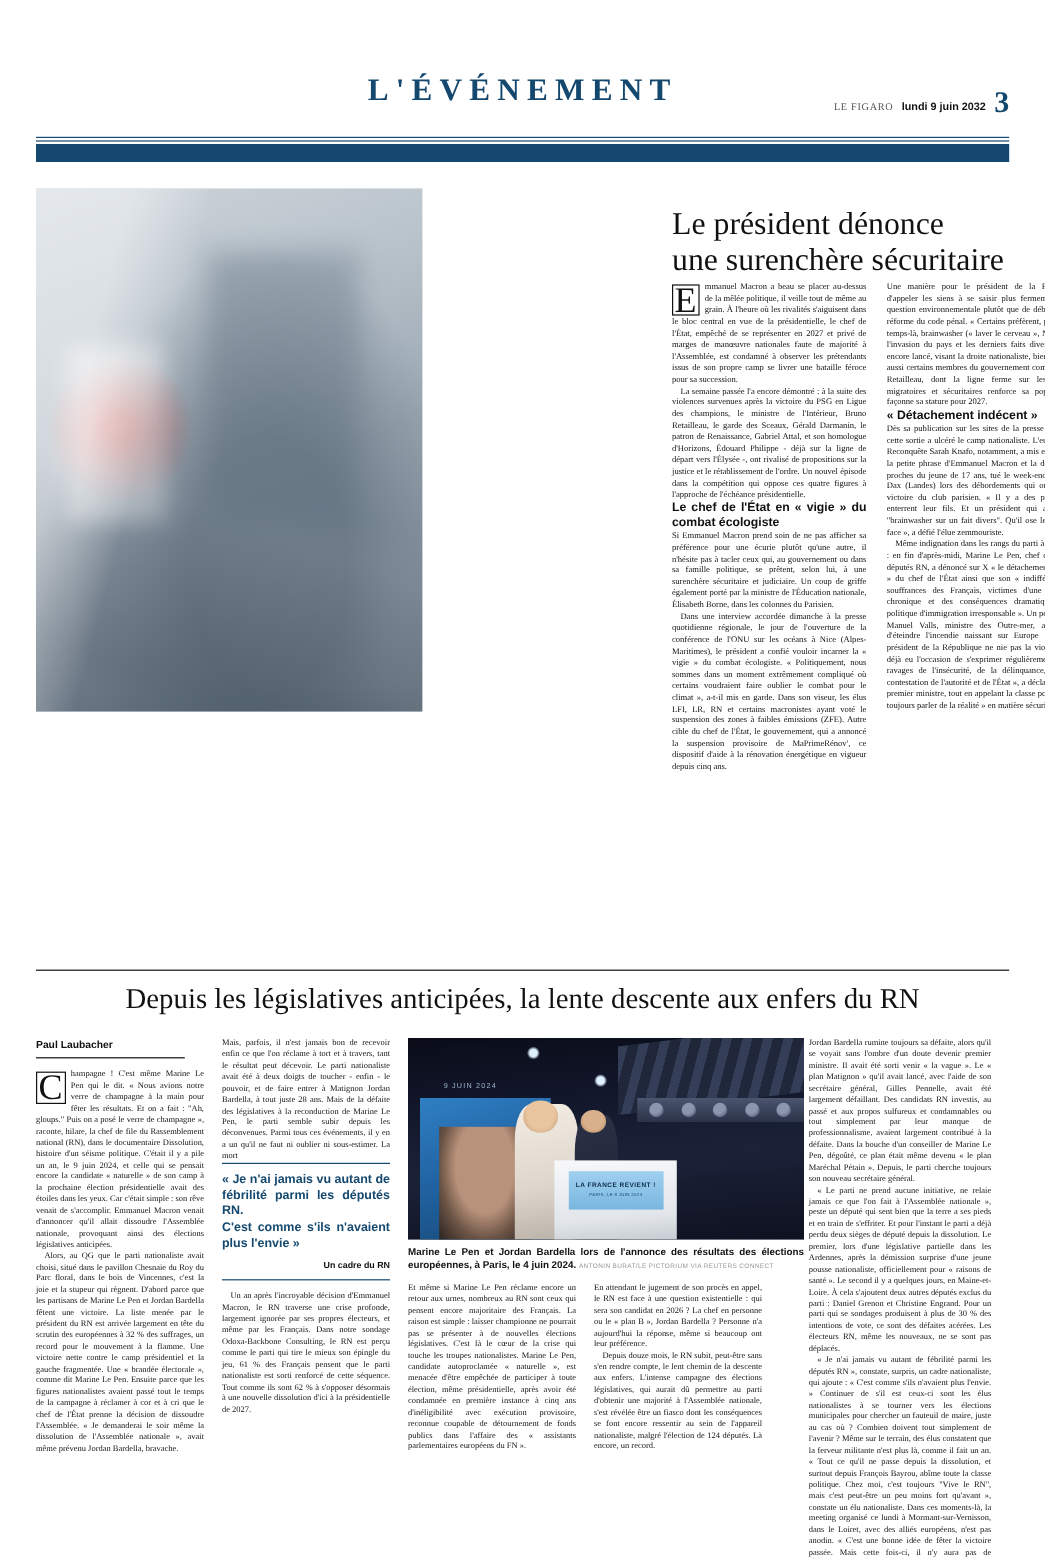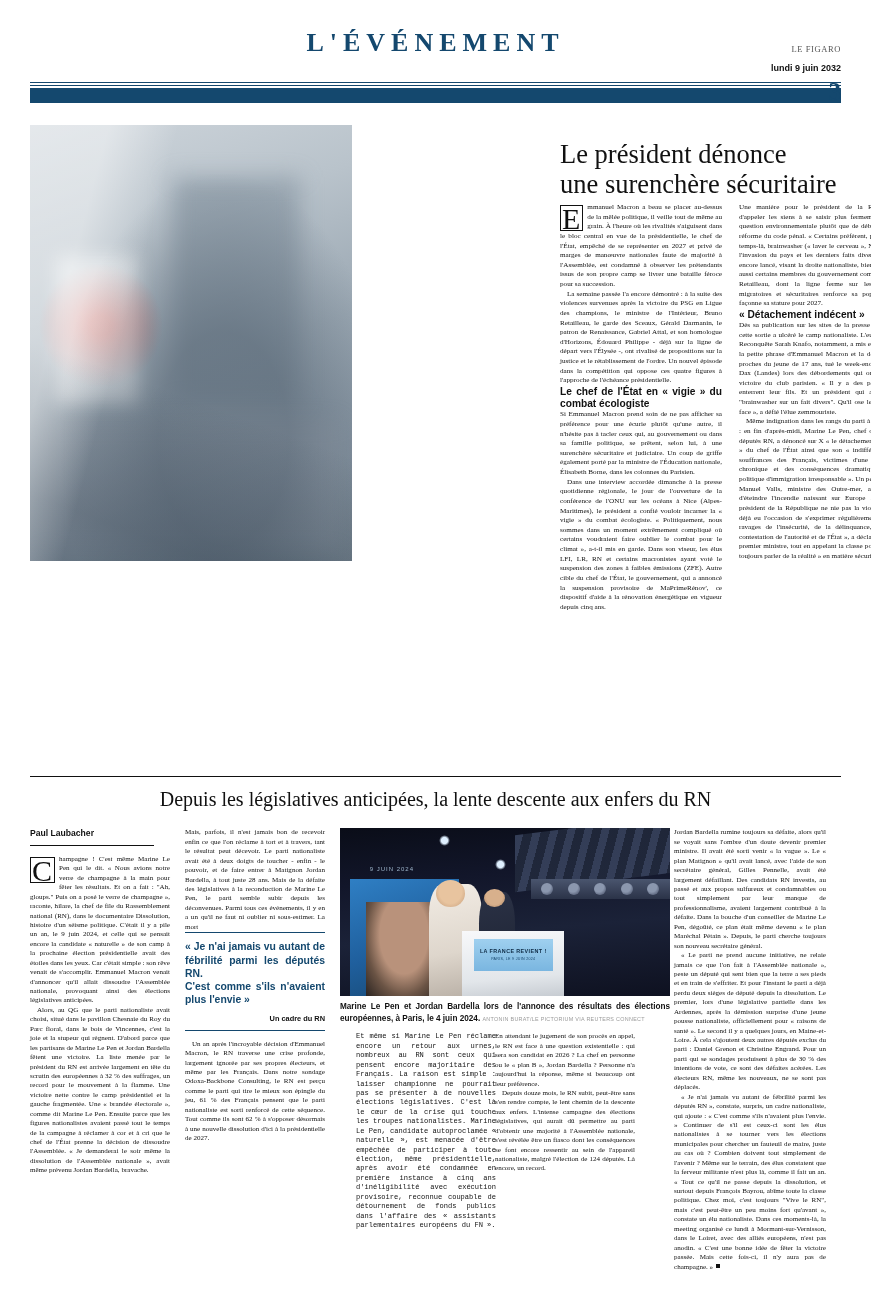--- a/index.html
+++ b/index.html
@@ -6,33 +6,33 @@
   body{
     width:871px;height:1300px;
     background:#ffffff;
     font-family:"Liberation Serif", serif;
     color:#111;
     overflow:hidden;
   }
   .page{position:relative;width:871px;height:1300px;box-sizing:border-box;padding:0 30px;}
 
   
-  .masthead{position:relative;height:78px;}
+  .masthead{position:relative;height:78px;margin-top:32px;}
   .section-title{
     position:absolute;left:0;right:0;top:28px;
     text-align:center;
     font-family:"Liberation Serif", serif;
     font-weight:bold;
     font-size:26px;
     letter-spacing:6px;
     color:#14486e;
   }
   .folio{
     position:absolute;right:0;top:44px;
-    display:flex;align-items:flex-end;gap:7px;flex-direction:column;
+    display:flex;align-items:flex-end;gap:7px;
   }
   .folio-figaro{
     font-family:"Liberation Serif", serif;
     font-size:8.5px;letter-spacing:.6px;color:#555;
     padding-bottom:2px;
   }
   .folio-date{
     font-family:"Liberation Sans", sans-serif;
     font-weight:bold;font-size:9px;color:#111;
     padding-bottom:2px;
@@ -105,21 +105,21 @@
   .sig{text-align:right;font-family:"Liberation Sans", sans-serif;
     font-weight:bold;font-size:7px;margin-top:4px;letter-spacing:.5px;}
   .sq{display:inline-block;width:4px;height:4px;background:#111;margin-left:3px;vertical-align:1px;}
 
   .mid-rule{position:absolute;left:30px;right:30px;top:776px;height:1px;background:#111;}
 
   
   .bottom-article{position:absolute;left:30px;right:30px;top:788px;}
   .bot-headline{
     font-family:"Liberation Serif", serif;
-    font-size:20px;line-height:1.12;color:#111;text-align:center;
+    font-size:24px;line-height:1.12;color:#111;text-align:center;
     margin:0 0 18px;font-weight:normal;
   }
   .byline{
     font-family:"Liberation Sans", sans-serif;
     font-weight:bold;font-size:8.6px;color:#111;margin-bottom:5px;
   }
   .byline-rule{height:1px;background:#111;width:124px;margin-bottom:9px;}
 
   .bcols{position:relative;height:470px;}
   .bcol{position:absolute;top:0;width:140px;
@@ -284,21 +284,21 @@
           <div class="pb-plaque">
             <div class="pb-plaque-l1">LA FRANCE REVIENT !</div>
             <div class="pb-plaque-l2">PARIS, LE 9 JUIN 2024</div>
           </div>
         </div>
         <div class="bot-cap">
           <span>Marine Le Pen et Jordan Bardella lors de l'annonce des résultats des élections européennes, à Paris, le 4 juin 2024.</span>
           <span class="credit">ANTONIN BURAT/LE PICTORIUM VIA REUTERS CONNECT</span>
         </div>
         <div style="position:relative;height:225px;margin-top:8px;">
-          <div class="bcol" style="left:16px;font-family:Liberation Mono, monospace;">
+          <div class="bcol" style="left:0;">
             <p class="noind">Et même si Marine Le Pen réclame encore un retour aux urnes, nombreux au RN sont ceux qui pensent encore majoritaire des Français. La raison est simple : laisser championne ne pourrait pas se présenter à de nouvelles élections législatives. C'est là le cœur de la crise qui touche les troupes nationalistes. Marine Le Pen, candidate autoproclamée « naturelle », est menacée d'être empêchée de participer à toute élection, même présidentielle, après avoir été condamnée en première instance à cinq ans d'inéligibilité avec exécution provisoire, reconnue coupable de détournement de fonds publics dans l'affaire des « assistants parlementaires européens du FN ».</p>
           </div>
           <div class="bcol" style="left:155px;">
             <p class="noind">En attendant le jugement de son procès en appel, le RN est face à une question existentielle : qui sera son candidat en 2026 ? La chef en personne ou le « plan B », Jordan Bardella ? Personne n'a aujourd'hui la réponse, même si beaucoup ont leur préférence.</p>
             <p>Depuis douze mois, le RN subit, peut-être sans s'en rendre compte, le lent chemin de la descente aux enfers. L'intense campagne des élections législatives, qui aurait dû permettre au parti d'obtenir une majorité à l'Assemblée nationale, s'est révélée être un fiasco dont les conséquences se font encore ressentir au sein de l'appareil nationaliste, malgré l'élection de 124 députés. Là encore, un record.</p>
           </div>
         </div>
       </div>
 
       <div class="bcol b5" style="left:644px;width:152px;">

